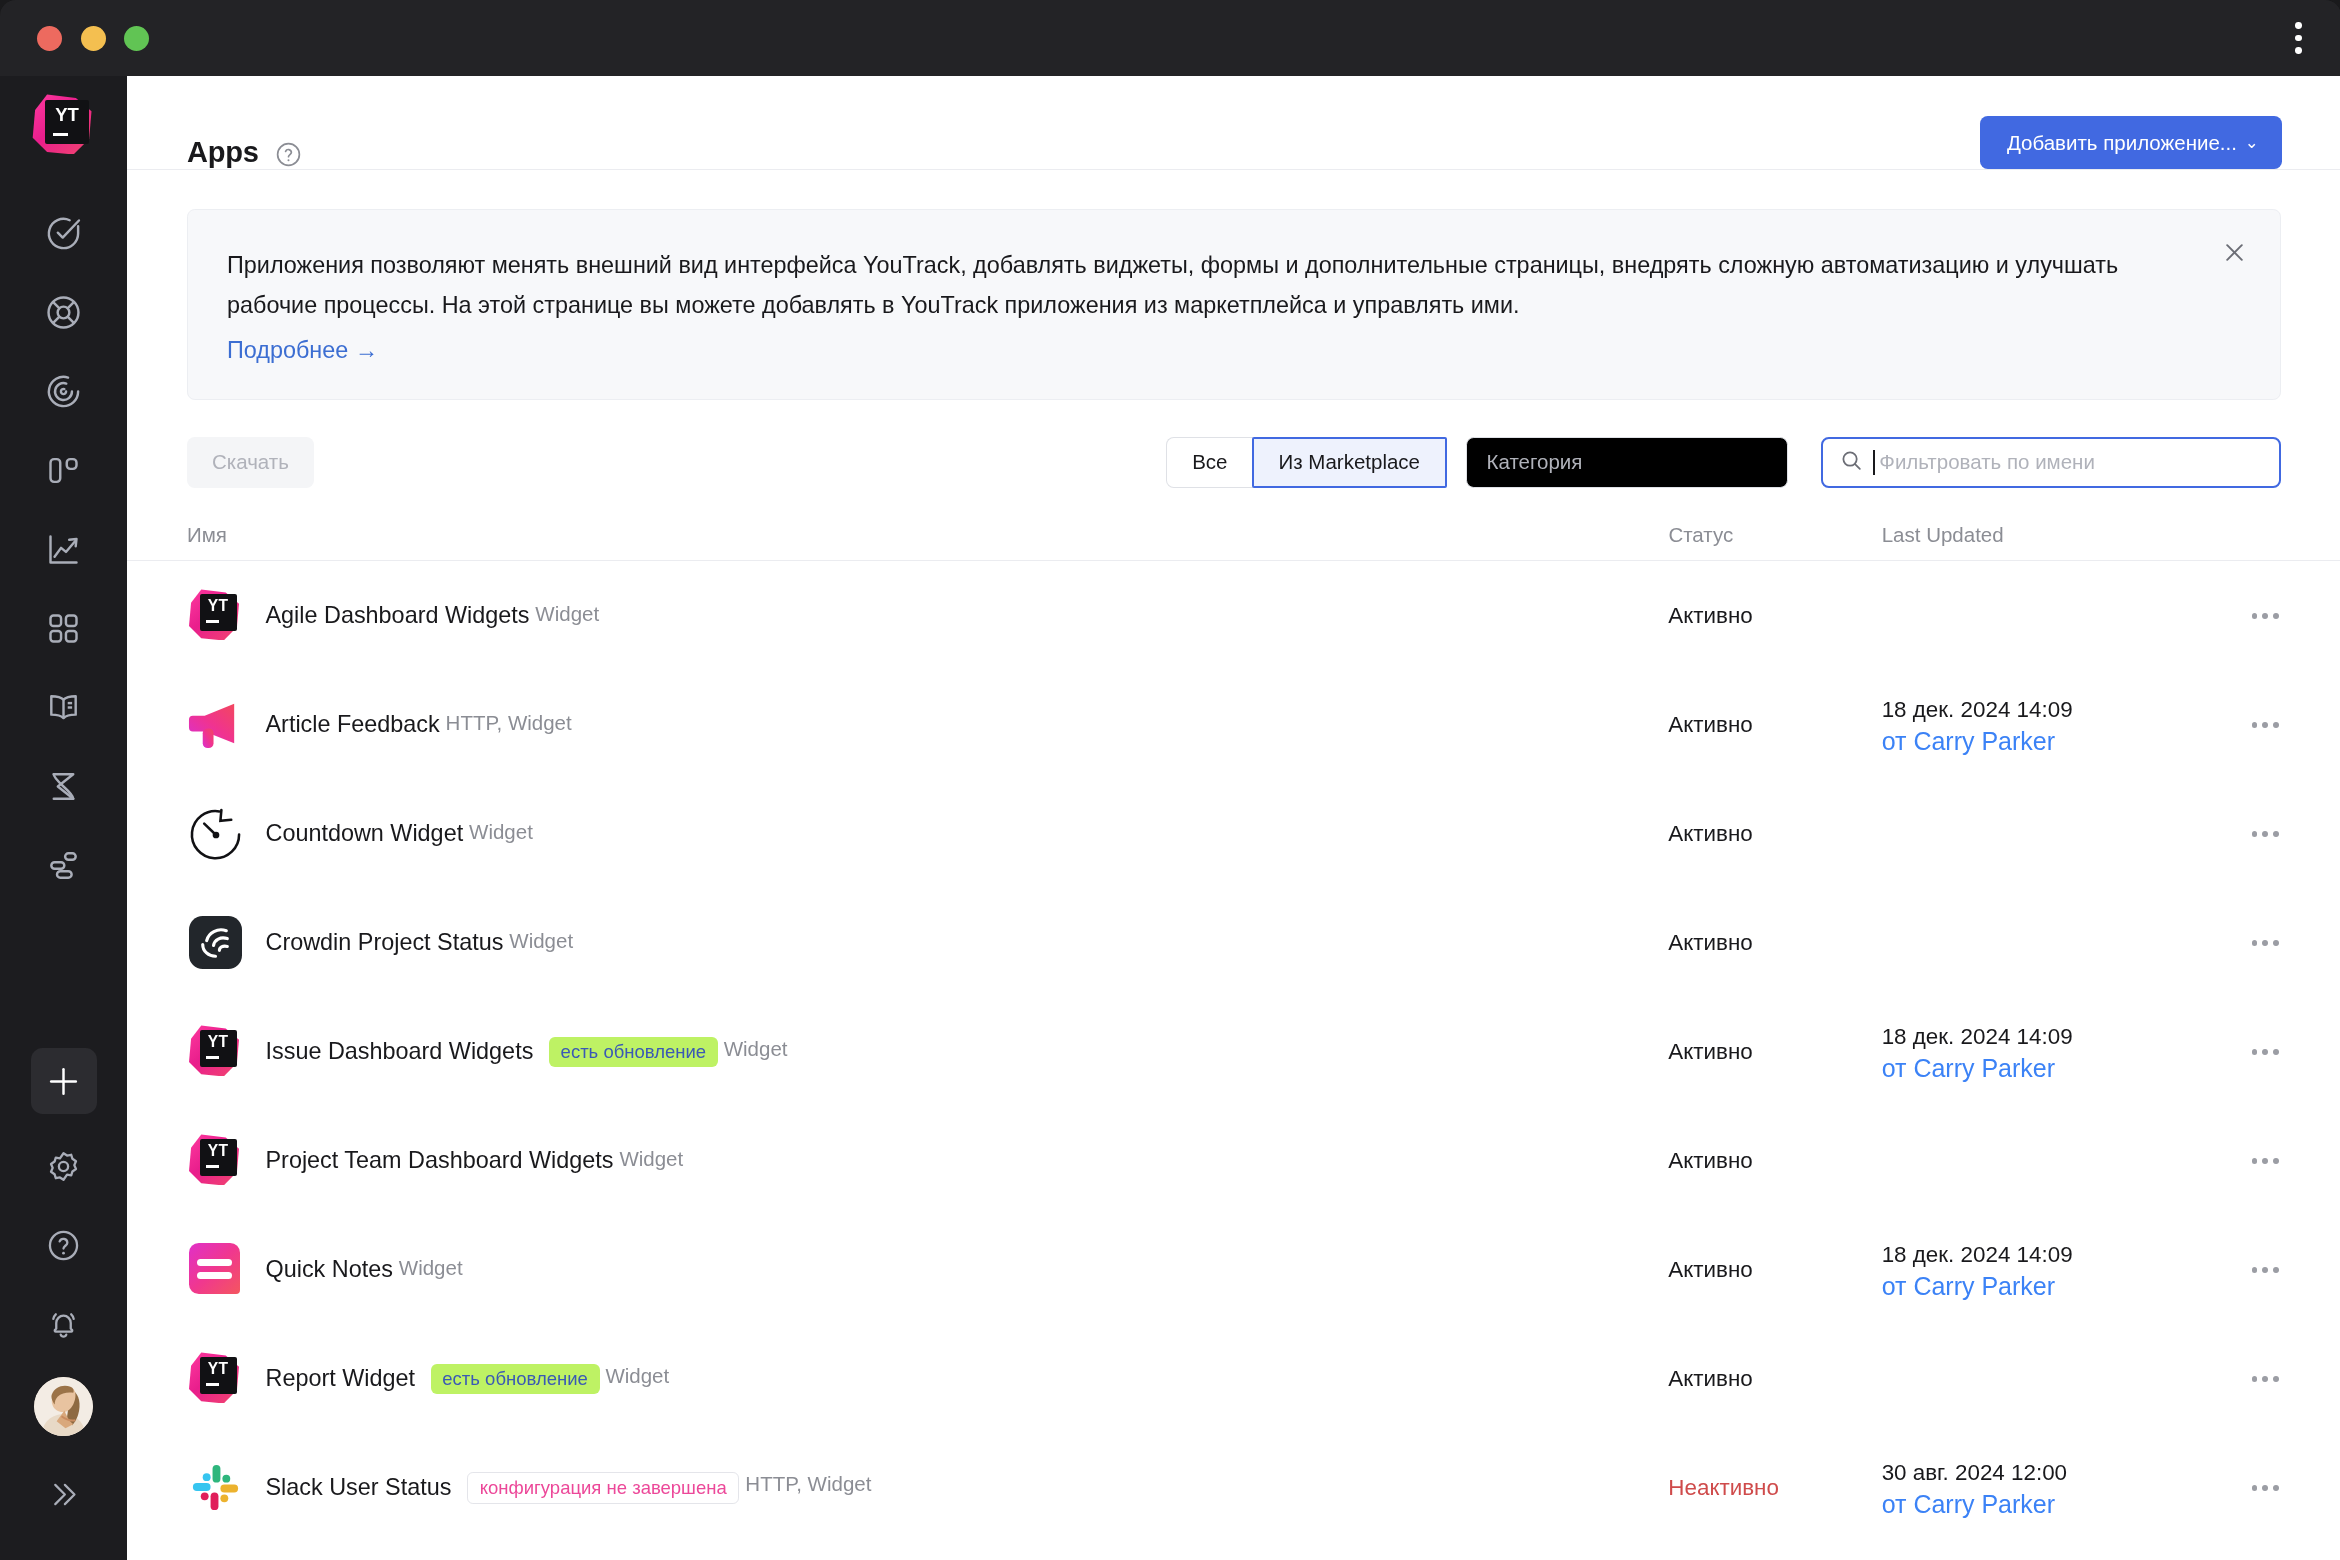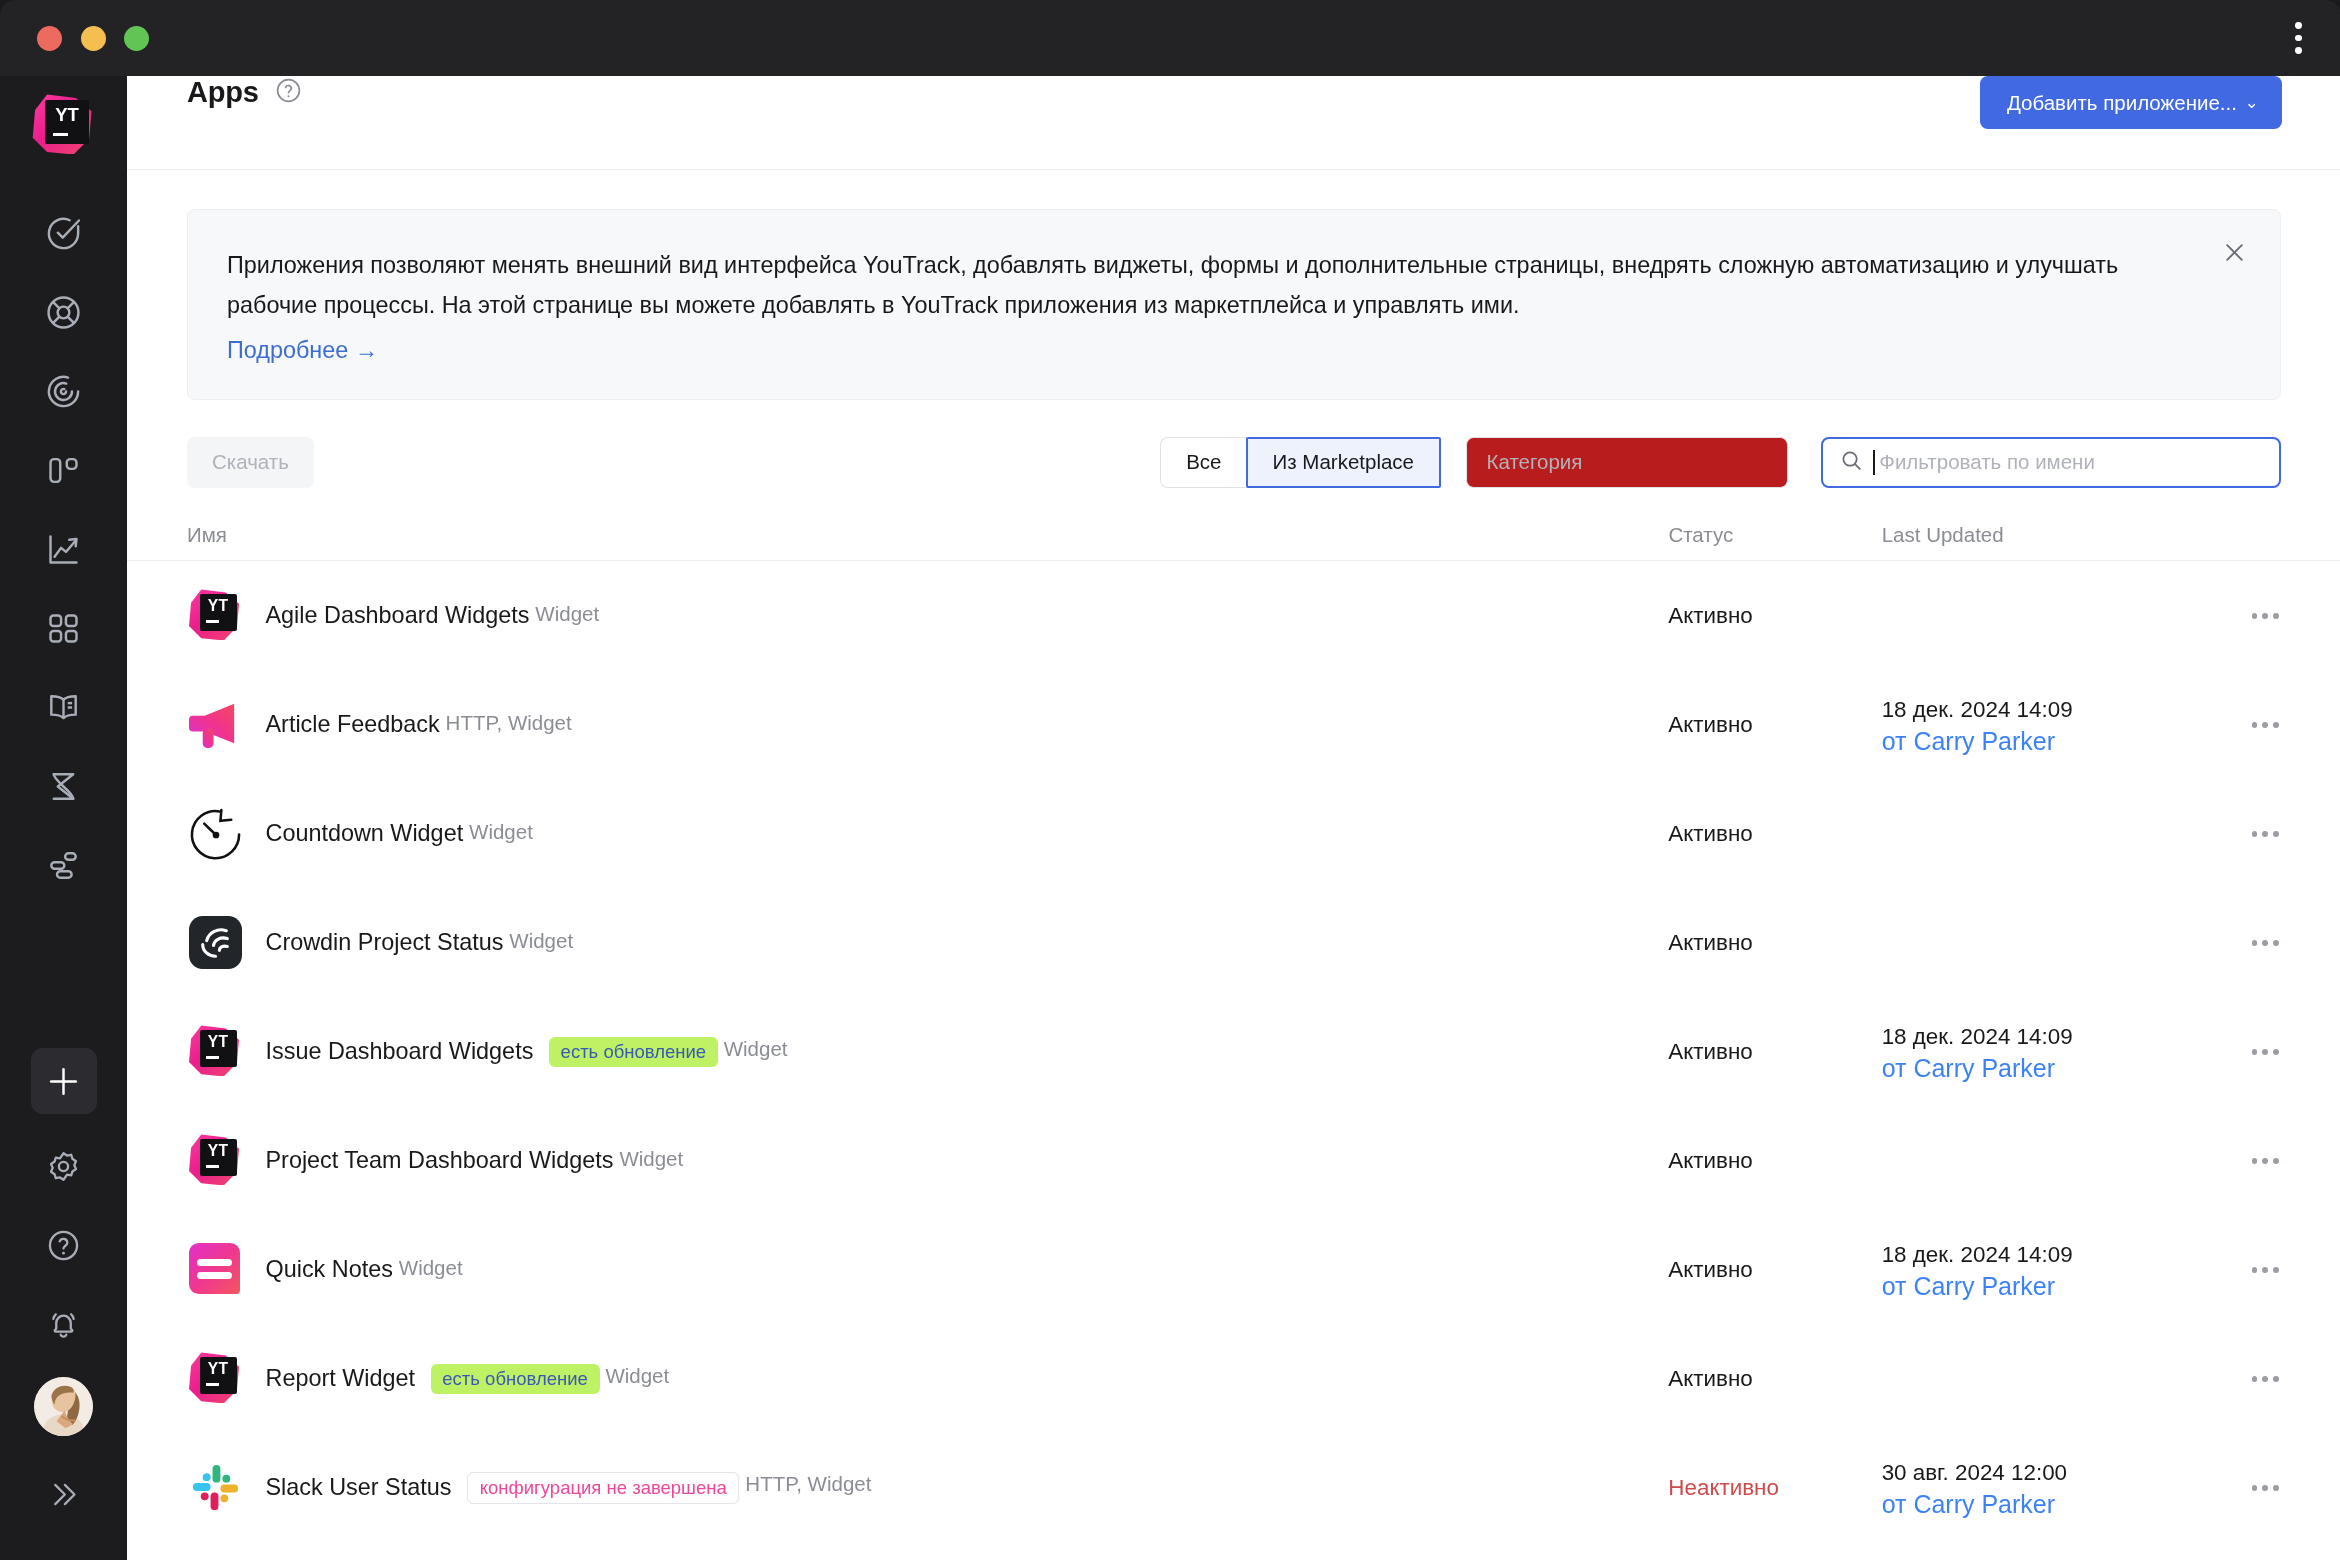--- a/index.html
+++ b/index.html
@@ -115,21 +115,21 @@
     top: 76px;
     width: 2214px;
     height: 1484px;
     background: #ffffff;
     overflow: hidden;
   }
 
   #page-header {
     height: 94px;
     display: flex;
-    align-items: flex-start;
+    align-items: flex-end;
     padding: 0 59px 0 60px;
     border-bottom: 1px solid #ebecf0;
   }
   #page-title {
     font-size: 29px;
     font-weight: bold;
     color: #19191c;
     letter-spacing: -0.2px;
   }
   #help-icon {
@@ -235,26 +235,26 @@
   .seg.active {
     background: #eef2fd;
     border: 2px solid #4169e1;
     border-radius: 2px;
     position: relative;
     z-index: 2;
     margin-left: -1px;
   }
 
   #category-select {
-    margin-left: 25px;
+    margin-left: 19px;
     height: 51px;
     width: 322px;
     border: 1px solid #dfe1e6;
     border-radius: 7.8px;
-    background: #b91c1c;
+    background: #000000;
     display: flex;
     align-items: center;
     padding: 0 19.5px;
     font-size: 20.5px;
     color: #b0b2ba;
     cursor: pointer;
   }
 
   #filter-box {
     margin-left: 33px;

